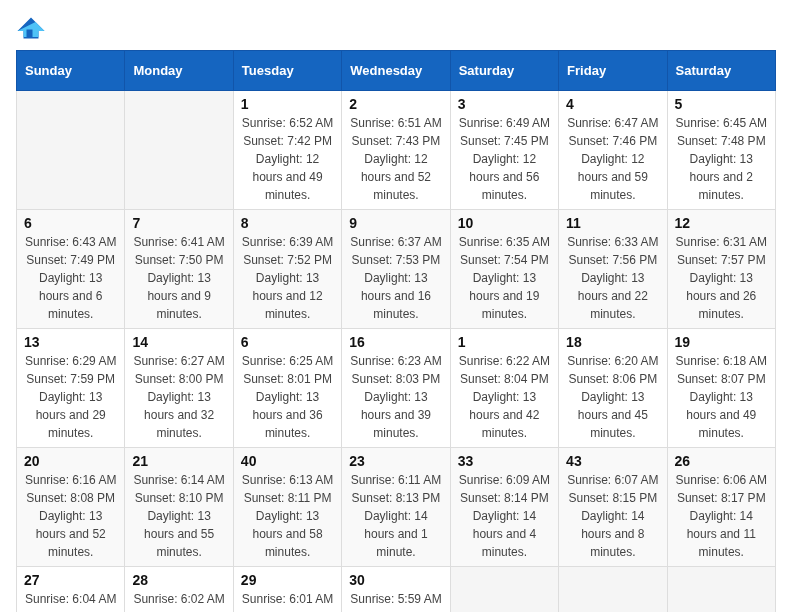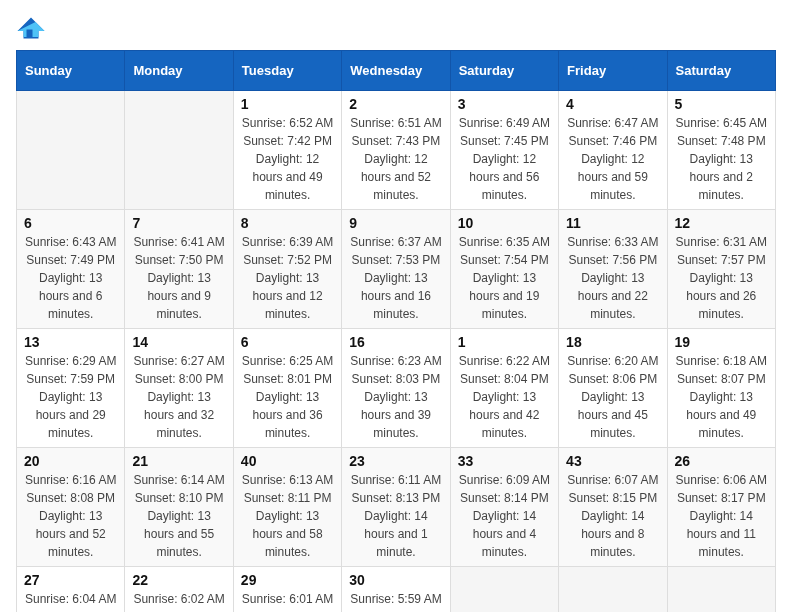--- a/index.html
+++ b/index.html
@@ -237,21 +237,21 @@
           <span class="day-number">26</span>
           <div class="day-info">Sunrise: 6:06 AM<br>Sunset: 8:17 PM<br>Daylight: 14 hours and 11 minutes.</div>
         </td>
       </tr>
       <tr>
         <td>
           <span class="day-number">27</span>
           <div class="day-info">Sunrise: 6:04 AM<br>Sunset: 8:18 PM<br>Daylight: 14 hours and 14 minutes.</div>
         </td>
         <td>
-          <span class="day-number">22</span>
+          <span class="day-number">28</span>
           <div class="day-info">Sunrise: 6:02 AM<br>Sunset: 8:19 PM<br>Daylight: 14 hours and 17 minutes.</div>
         </td>
         <td>
           <span class="day-number">29</span>
           <div class="day-info">Sunrise: 6:01 AM<br>Sunset: 8:21 PM<br>Daylight: 14 hours and 20 minutes.</div>
         </td>
         <td>
           <span class="day-number">30</span>
           <div class="day-info">Sunrise: 5:59 AM<br>Sunset: 8:22 PM<br>Daylight: 14 hours and 23 minutes.</div>
         </td>

